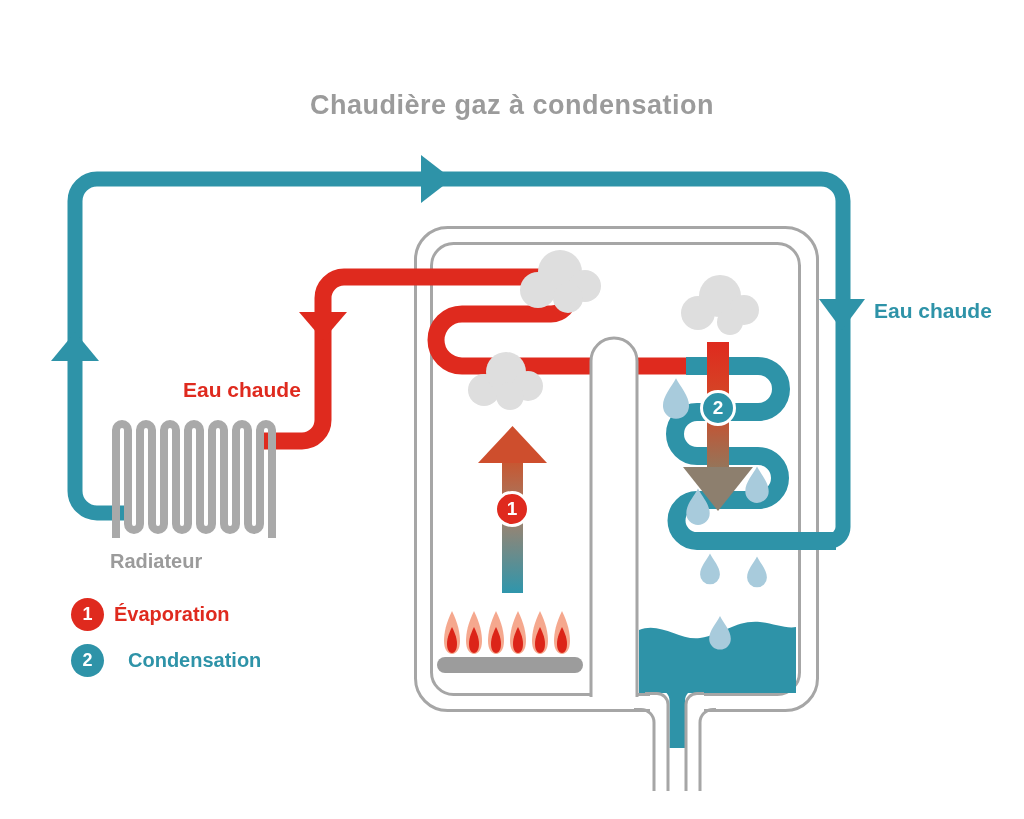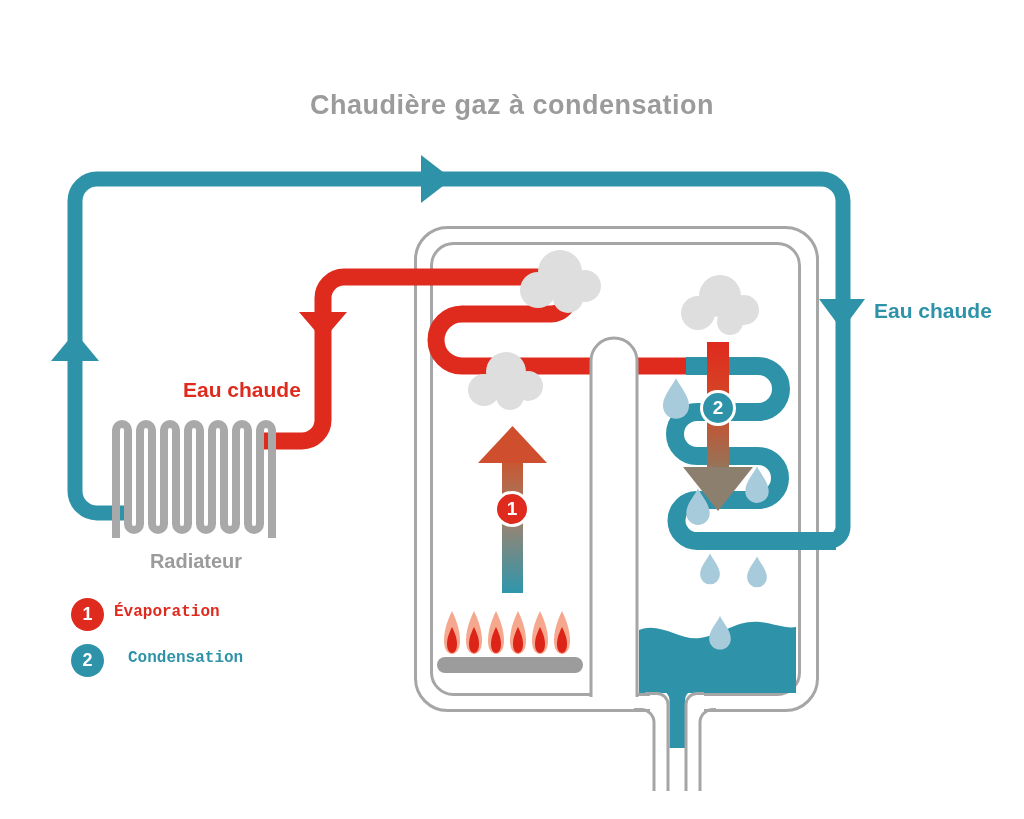--- a/index.html
+++ b/index.html
@@ -3,23 +3,23 @@
 <meta charset="utf-8">
 <style>
   html,body{margin:0;padding:0;background:#fff;}
   .stage{position:relative;width:1008px;height:819px;background:#ffffff;overflow:hidden;
          font-family:"Liberation Sans", sans-serif;font-weight:bold;}
   .stage svg{position:absolute;left:0;top:0;}
   .lbl{position:absolute;white-space:nowrap;font-weight:bold;}
   .lbl-title{left:262px;top:90px;width:500px;text-align:center;font-size:27px;color:#9B9B9B;letter-spacing:.5px;}
   .lbl-eau-chaude{left:183px;top:378px;font-size:21px;color:#DF2A1E;}
   .lbl-eau-froide{left:874px;top:299px;font-size:21px;color:#2E93A8;}
-  .lbl-radiateur{left:110px;top:550px;width:172px;text-align:center;font-size:20px;color:#9B9B9B;}
+  .lbl-radiateur{left:110px;top:550px;width:172px;text-align:left;font-size:20px;color:#9B9B9B;}
   .lbl-evacuation{left:713px;top:772px;font-size:21px;color:#9B9B9B;}
-  .lbl-legend{font-size:16px;font-family:Liberation Mono, monospace;}
+  .lbl-legend{font-size:20px;}
   .lbl-legend-1{left:114px;top:603px;color:#DF2A1E;}
   .lbl-legend-2{left:128px;top:649px;color:#2E93A8;}
   .badge{position:absolute;border-radius:50%;color:#fff;text-align:center;box-sizing:border-box;font-weight:bold;}
   .badge-main{width:36px;height:36px;border:3px solid #ffffff;font-size:19px;line-height:29px;}
   .badge-1{left:494px;top:491px;background:#DF2A1E;}
   .badge-2{left:700px;top:390px;background:#2E93A8;}
   .badge-legend{width:33px;height:33px;font-size:18px;line-height:33px;}
   .badge-l1{left:71px;top:598px;background:#DF2A1E;}
   .badge-l2{left:71px;top:644px;background:#2E93A8;}
 </style>

